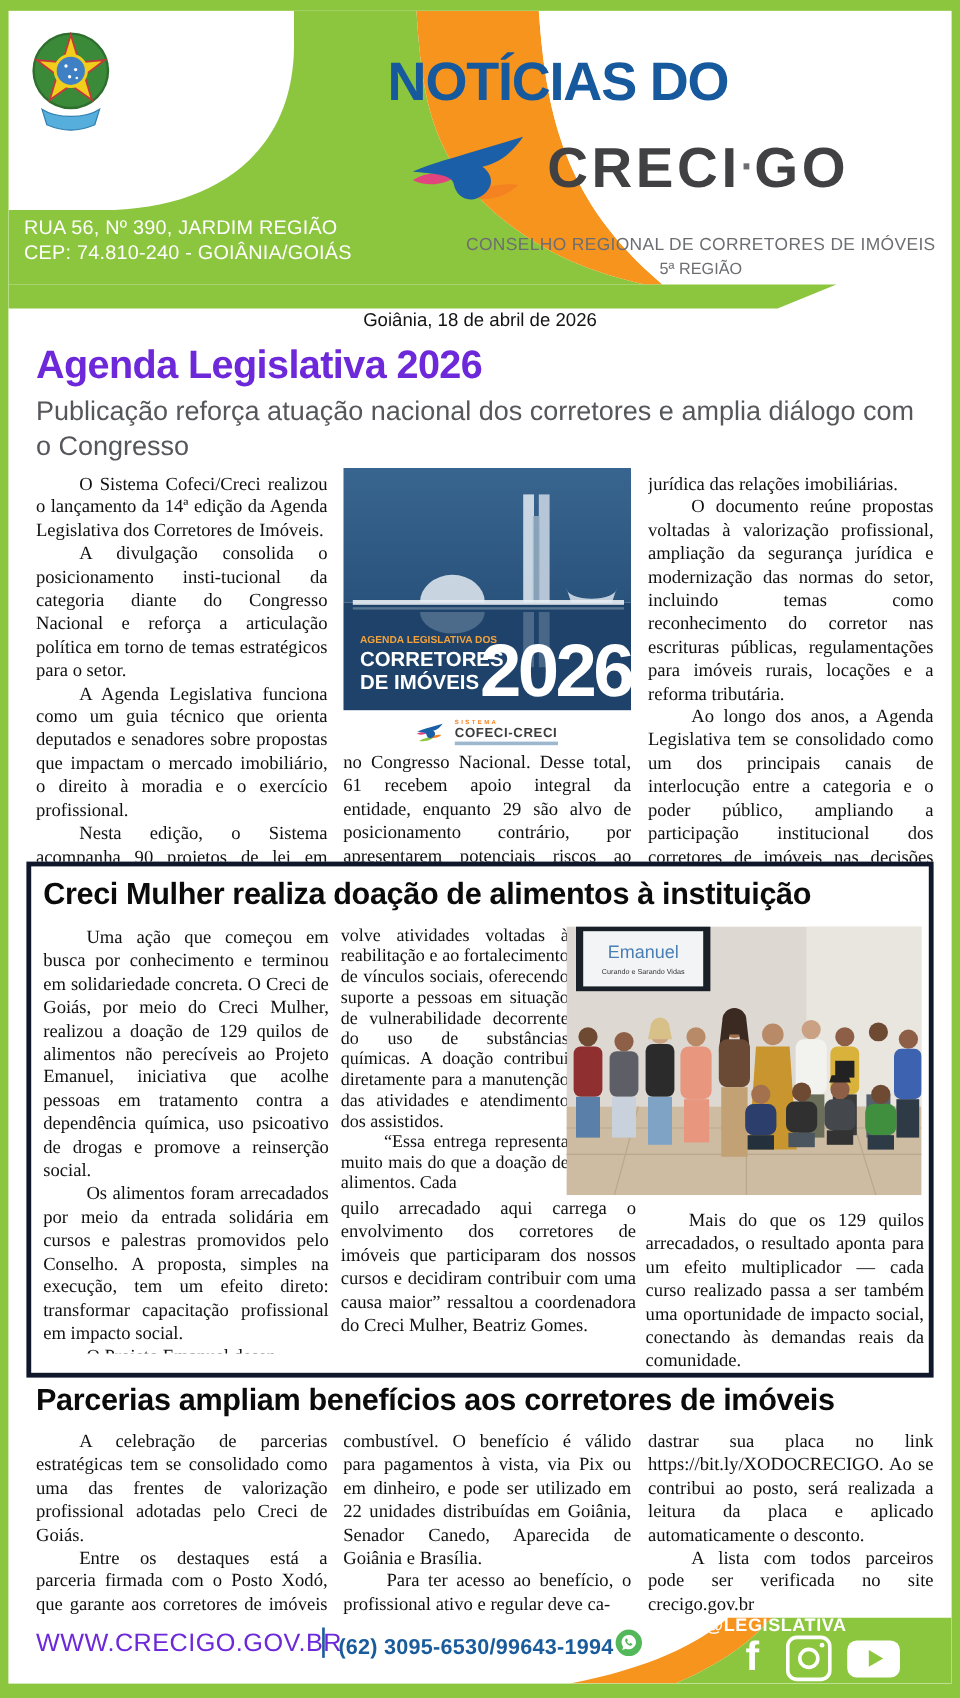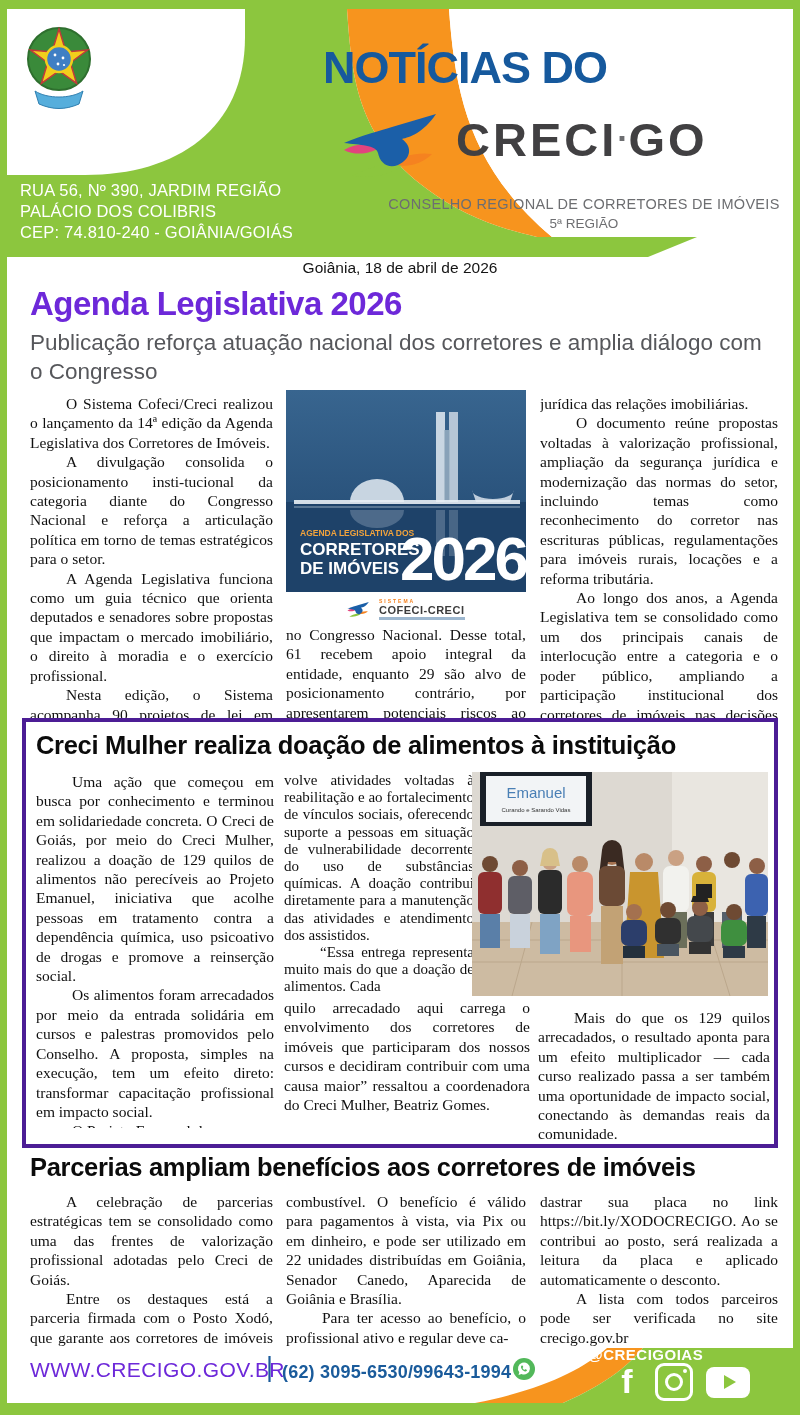--- a/index.html
+++ b/index.html
@@ -21,21 +21,21 @@
   .h1 { font-weight:700; font-size:33px; line-height:36px; color:#6d28d9; letter-spacing:-0.5px; }
   .sub { font-size:22.5px; line-height:29px; color:#56575B; }
   .h2 { font-weight:700; font-size:25.5px; line-height:30px; color:#0b0b0b; letter-spacing:-0.3px; }
   .bp { margin:0; font-family:"Liberation Serif", serif; font-size:15.5px; line-height:19.4px;
         text-align:justify; color:#101010; }
   .ind { text-indent:36px; }
   .clip { position:absolute; overflow:hidden; }
   .narrow .bp { font-size:15px; line-height:17.2px; }
   
   .obox { position:absolute; left:22px; top:718px; width:756px; height:430px;
-          border:4px solid #4c1d95; box-sizing:border-box; background:#fff; }
+          border:4px solid #0f172a; box-sizing:border-box; background:#fff; }
   
   .site { font-size:21px; font-weight:500; color:#6d28d9; letter-spacing:0.4px; }
   .fdiv { font-size:27px; color:#1A5B9B; font-weight:400; }
   .phone { font-size:18px; font-weight:700; color:#1A5B9B; letter-spacing:0.2px; }
   .handle { font-size:15px; font-weight:700; color:#ffffff; letter-spacing:0.5px; }
   .socrow { display:flex; gap:13px; align-items:center; }
   .fb { width:30px; height:36px; color:#fff; font-weight:700; font-size:34px; line-height:34px; text-align:center; }
   .ig { width:32px; height:32px; border:3px solid #fff; border-radius:9px; position:relative; }
   .ig .lens { position:absolute; left:7px; top:7px; width:12px; height:12px; border:3px solid #fff; border-radius:50%; }
   .ig .dot2 { position:absolute; right:3px; top:3px; width:4px; height:4px; background:#fff; border-radius:50%; }
@@ -85,21 +85,20 @@
     <span>CRECI</span><span class="dot">·</span><span>GO</span>
   </div>
 
   <div class="abs council" style="left:388px;top:196px;width:392px;">
     <div class="l1">CONSELHO REGIONAL DE CORRETORES DE IMÓVEIS</div>
     <div class="l2">5ª REGIÃO</div>
   </div>
 
   <div class="abs addr" style="left:20px;top:180px;">
     <div>RUA 56, Nº 390,  JARDIM REGIÃO</div>
-    <div>PALÁCIO DOS COLIBRIS</div>
     <div>CEP: 74.810-240 - GOIÂNIA/GOIÁS</div>
   </div>
 
   <div class="abs dateline" style="left:0;top:259px;">Goiânia, 18 de abril de 2026</div>
 
   <div class="abs h1" style="left:30px;top:286px;">Agenda Legislativa 2026</div>
   <div class="abs sub" style="left:30px;top:328px;width:744px;">Publicação reforça atuação nacional dos corretores e amplia diálogo com o Congresso</div>
 
   <div class="clip" style="left:30px;top:394px;width:243px;height:330px;">
     <p class="bp ind">O Sistema Cofeci/Creci realizou o lançamento da 14ª edição da Agenda Legislativa dos Corretores de Imóveis.</p>
@@ -309,21 +308,21 @@
   <div class="abs site" style="left:30px;top:1358px;">WWW.CRECIGO.GOV.BR</div>
   <div class="abs fdiv" style="left:266px;top:1352px;">|</div>
   <div class="abs phone" style="left:282px;top:1362px;">(62) 3095-6530/99643-1994</div>
 
   <svg class="abs" style="left:512px;top:1357px;" width="24" height="24" viewBox="0 0 24 24">
     <circle cx="12" cy="12" r="11" fill="#52B85A"></circle>
     <path d="M6.5,18 L7.3,15.2 A6,6 0 1 1 9.5,16.9 Z" fill="#fff"></path>
     <path d="M9.6,8.6 c0.3,-0.3 0.9,-0.2 1.1,0.2 l0.5,1 c0.1,0.3 0,0.6 -0.3,0.8 l-0.4,0.3 c0.4,0.9 1.1,1.6 2,2 l0.3,-0.4 c0.2,-0.3 0.5,-0.4 0.8,-0.3 l1,0.5 c0.4,0.2 0.5,0.8 0.2,1.1 c-0.5,0.5 -1.2,0.8 -1.9,0.6 c-1.9,-0.5 -3.4,-2 -3.9,-3.9 c-0.2,-0.7 0.1,-1.4 0.6,-1.9 Z" fill="#52B85A"></path>
   </svg>
 
-  <div class="abs handle" style="left:588px;top:1346px;">@CRECIGOIAS</div>
+  <div class="abs handle" style="left:588px;top:1346px;">@LEGISLATIVA</div>
 
   <div class="abs socrow" style="left:612px;top:1363px;">
     <div class="fb">f</div>
     <div class="ig">
       <div class="lens"></div>
       <div class="dot2"></div>
     </div>
     <div class="yt">
       <div class="tri"></div>
     </div>

